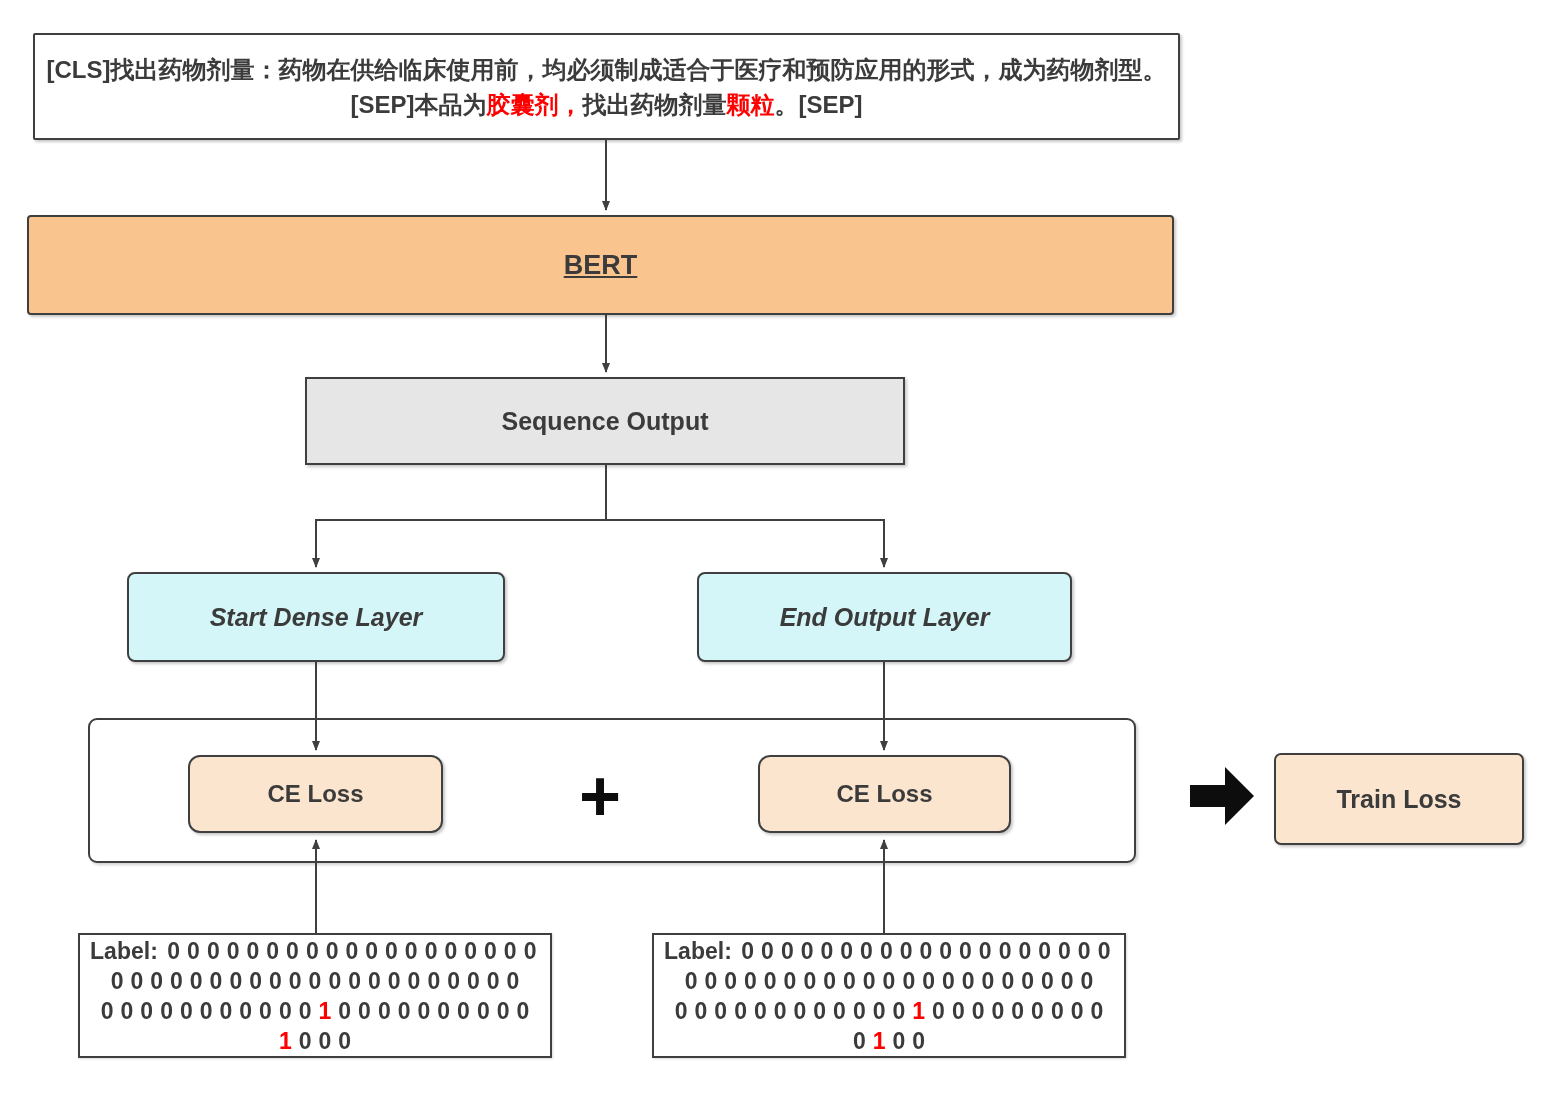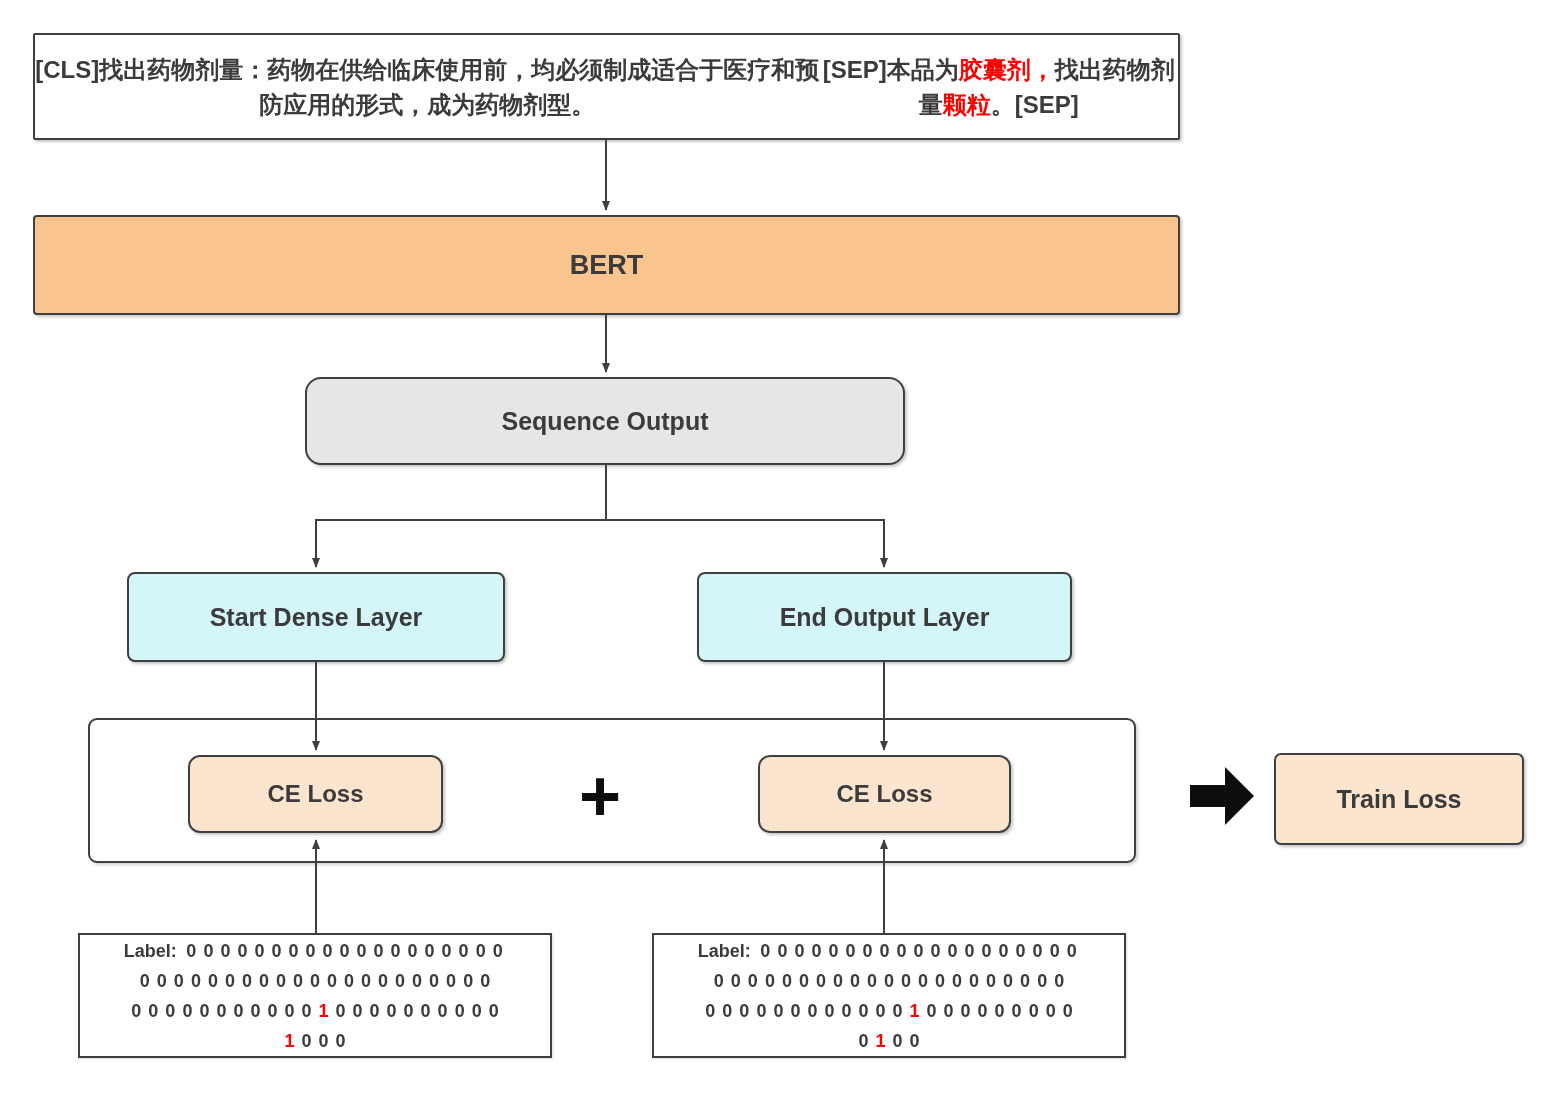--- a/index.html
+++ b/index.html
@@ -11,42 +11,42 @@
     --cyan:#d4f6f8;
     --peach:#fbe5ce;
     --arrow:#0d0d0d;
   }
   html,body{margin:0;padding:0;background:#ffffff;}
   body{font-family:"Liberation Sans","DejaVu Sans",sans-serif;color:var(--text);}
   .canvas{position:relative;width:1558px;height:1095px;background:#ffffff;overflow:hidden;}
   .box{position:absolute;box-sizing:border-box;border:2px solid var(--border);
        display:flex;align-items:center;justify-content:center;text-align:center;
        font-weight:bold;background:#fff;box-shadow:2px 2px 3px rgba(0,0,0,0.22);}
-  .input-box{left:33px;top:33px;width:1147px;height:107px;flex-direction:row;
+  .input-box{left:33px;top:33px;width:1147px;height:107px;flex-direction:column;
              font-size:24px;line-height:35px;border-radius:2px;}
   .input-box .red, .red{color:var(--red);}
-  .bert-box{left:33px;top:215px;width:1147px;height:100px;background:var(--orange);
-            font-size:27px;border-radius:4px;}
+  .bert-box{left:27px;top:215px;width:1147px;height:100px;background:var(--orange);
+            font-size:27px;border-radius:4px;text-decoration:underline;}
   .seq-box{left:305px;top:377px;width:600px;height:88px;background:var(--gray);
-           font-size:25px;border-radius:16px;}
-  .dense-box{top:572px;height:90px;background:var(--cyan);font-size:25px;border-radius:8px;}
+           font-size:25px;border-radius:0;}
+  .dense-box{top:572px;height:90px;background:var(--cyan);font-size:25px;border-radius:8px;font-style:italic;}
   .start-dense{left:127px;width:378px;}
   .end-dense{left:697px;width:375px;}
   .loss-container{left:88px;top:718px;width:1048px;height:145px;border-radius:9px;
                   background:#ffffff;box-shadow:2px 2px 3px rgba(0,0,0,0.18);}
   .ce-box{top:755px;height:78px;background:var(--peach);font-size:24px;border-radius:12px;}
   .ce-left{left:188px;width:255px;}
   .ce-right{left:758px;width:253px;}
   .plus{position:absolute;left:558px;top:752px;width:84px;height:88px;border:none;
         background:transparent;box-shadow:none;font-size:72px;font-weight:bold;
         color:var(--arrow);display:flex;align-items:center;justify-content:center;line-height:1;}
   .train-box{left:1274px;top:753px;width:250px;height:92px;background:var(--peach);
              font-size:25px;border-radius:7px;}
   .label-box{top:933px;width:474px;height:125px;flex-direction:column;
-             font-size:18px;line-height:30px;border-radius:0;
+             font-size:23px;line-height:30px;border-radius:0;
              box-shadow:1px 1px 2px rgba(0,0,0,0.15);}
   .label-left{left:78px;}
   .label-right{left:652px;}
   .lbl-line{white-space:nowrap;}
   .lbl-prefix{margin-right:6px;}
   .tok{display:inline-block;margin:0 3.5px;}
   svg.connectors{position:absolute;left:0;top:0;width:1558px;height:1095px;
                  pointer-events:none;z-index:5;}
   svg.connectors line, svg.connectors polyline{stroke:var(--border);stroke-width:2;fill:none;}
 </style>

